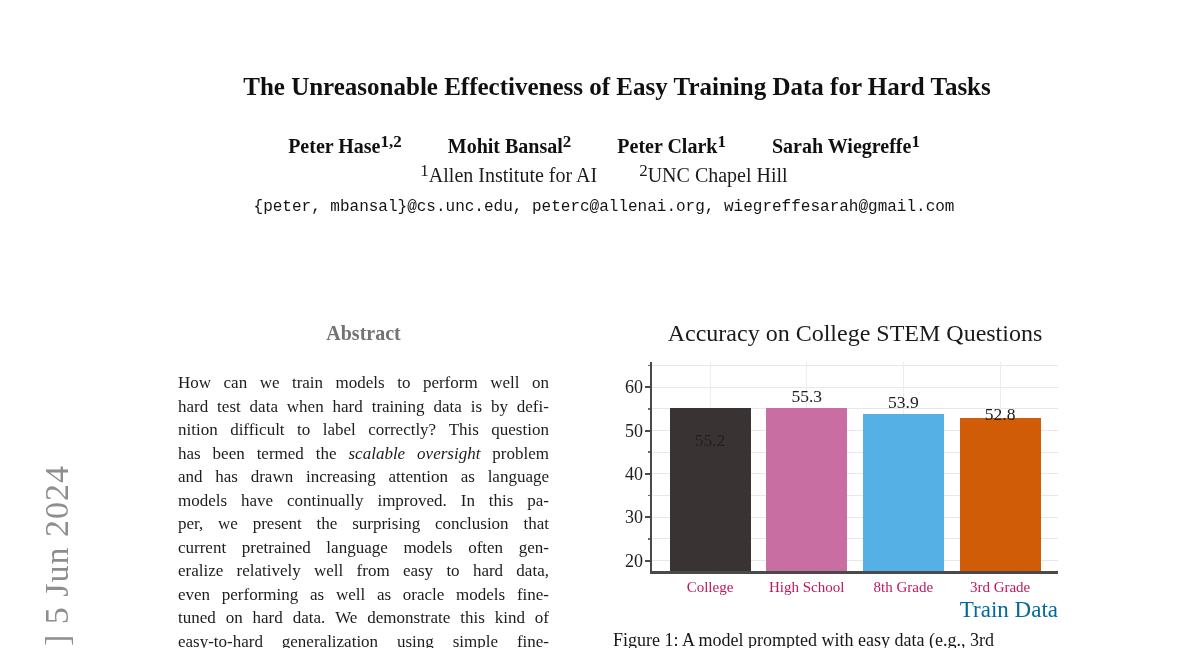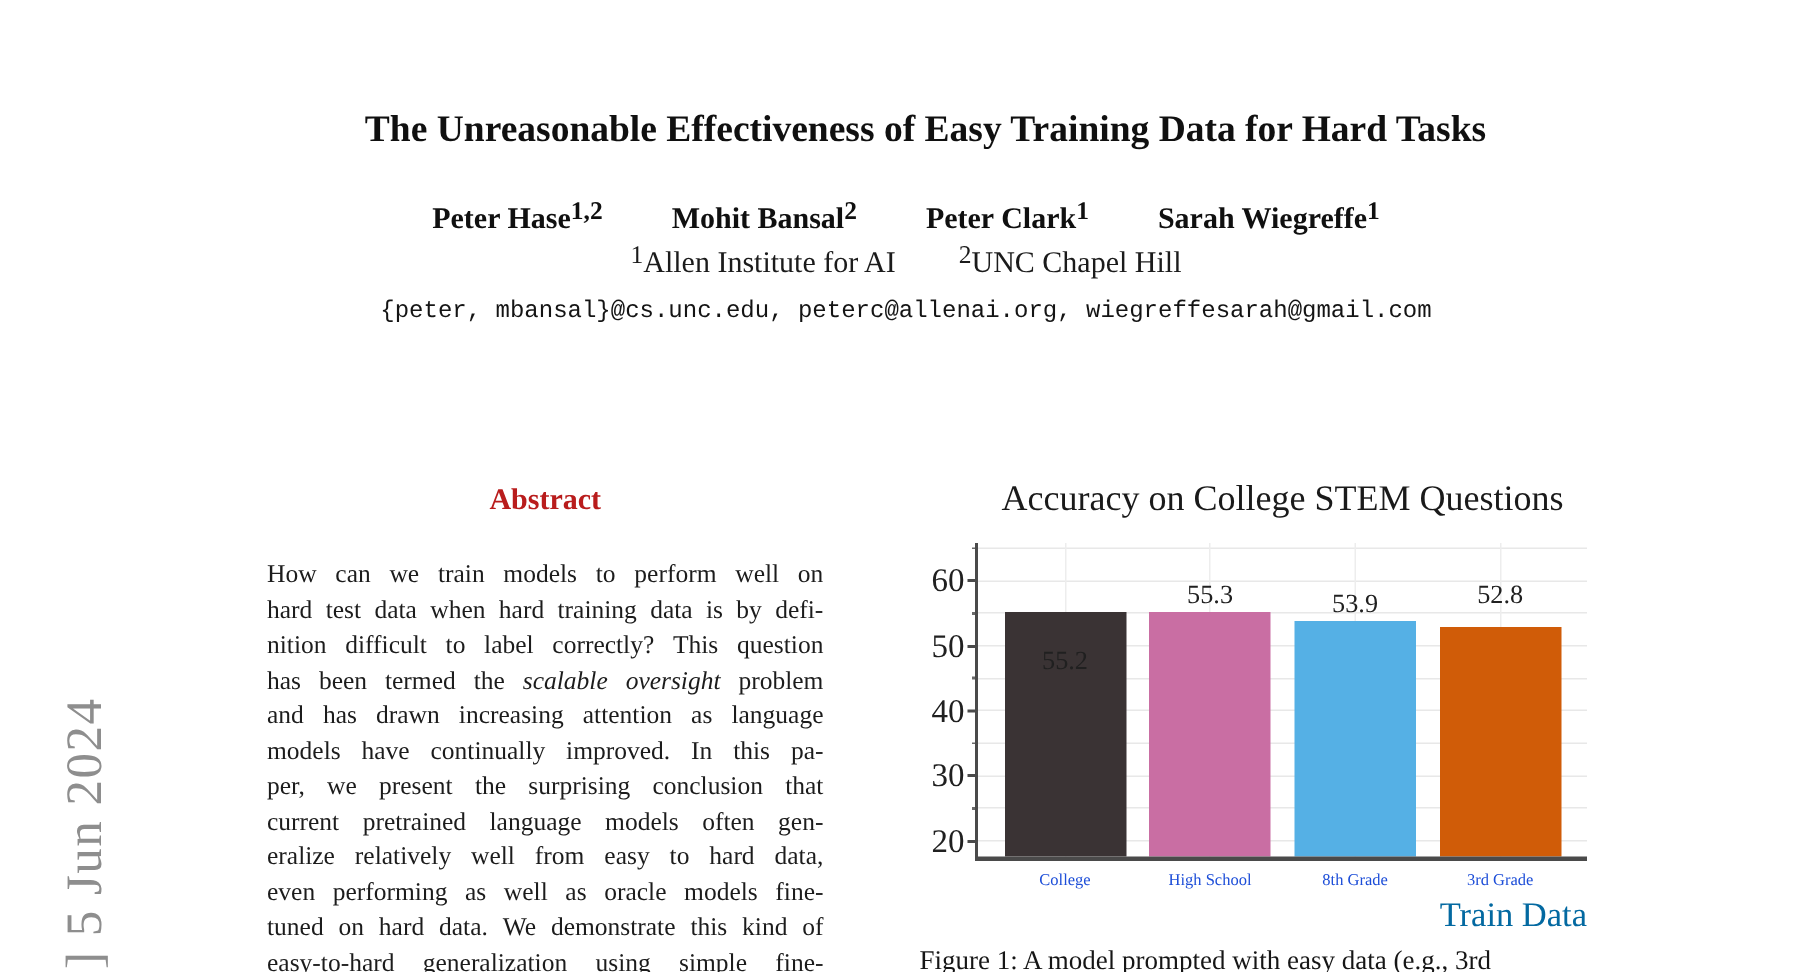--- a/index.html
+++ b/index.html
@@ -17,42 +17,42 @@
   .authors{position:absolute;left:104px;top:135px;width:1000px;display:flex;
            justify-content:center;column-gap:46px;font-size:20px;font-weight:bold;color:#101010;}
   .affils{position:absolute;left:104px;top:164px;width:1000px;display:flex;
           justify-content:center;column-gap:42px;font-size:20px;}
   .sup{font-size:17px;position:relative;top:-6px;}
   .emails{position:absolute;left:104px;top:198px;width:1000px;text-align:center;
           font-family:"Liberation Mono","DejaVu Sans Mono",monospace;font-size:16px;color:#141414;}
 
   
   .abs-head{position:absolute;left:178px;top:322px;width:371px;text-align:center;
-            font-size:20px;font-weight:bold;color:#b91c1c;}
+            font-size:20px;font-weight:bold;color:#737373;}
   .abs-body{position:absolute;left:178px;top:373px;width:371px;font-size:17px;color:#1c1c1c;}
   .abs-line{display:flex;justify-content:space-between;height:23.5px;align-items:baseline;}
   .abs-line span{white-space:pre;}
   .abs-line .it{font-style:italic;}
 
   
   .figure{position:absolute;left:613px;top:312px;width:520px;height:340px;}
   .chart-title{position:absolute;left:39px;top:8px;width:406px;text-align:center;
                font-size:24px;color:#1a1a1a;}
   .xlabel{position:absolute;left:39px;top:285px;width:406px;text-align:right;
           font-size:23px;color:#0369a1;}
   .caption{position:absolute;left:0;top:318px;width:500px;font-size:18px;
            white-space:nowrap;color:#161616;}
 
   
   .gh{position:absolute;background:#e8e8e8;}
   .gv{position:absolute;background:#ededed;}
   .bar{position:absolute;}
   .vlabel{position:absolute;text-align:center;font-size:17.5px;color:#202020;line-height:20px;}
-  .ytick{position:absolute;text-align:right;font-size:22px;color:#202020;line-height:20px;}
-  .xtick{position:absolute;text-align:center;font-size:11px;color:#1d4ed8;line-height:18px;}
+  .ytick{position:absolute;text-align:right;font-size:18px;color:#202020;line-height:20px;}
+  .xtick{position:absolute;text-align:center;font-size:15px;color:#be185d;line-height:18px;}
   .tick{position:absolute;background:#4a4a4a;}
   .mtick{position:absolute;background:#6a6a6a;}
   .spine{position:absolute;background:#4a4a4a;}
 </style>
 </head>
 <body>
 
 <div class="page">
 
   <div class="arxiv">] 5 Jun 2024</div>
@@ -210,21 +210,21 @@
       <div class="bar" style="left: 56.5px; top: 96px; width: 81px; height: 163px; background: rgb(58, 51, 52);"></div>
       <div class="vlabel" style="left: 62px; top: 74px; width: 70px; margin-top: 44px;">55.2</div>
       <div class="xtick" style="left: 42px; top: 266px; width: 110px;">College</div>
       <div class="bar" style="left: 153.2px; top: 95.5px; width: 81px; height: 163.5px; background: rgb(201, 110, 163);"></div>
       <div class="vlabel" style="left: 158.7px; top: 73.5px; width: 70px;">55.3</div>
       <div class="xtick" style="left: 138.7px; top: 266px; width: 110px;">High School</div>
       <div class="bar" style="left: 249.9px; top: 101.6px; width: 81px; height: 157.4px; background: rgb(85, 176, 229);"></div>
       <div class="vlabel" style="left: 255.4px; top: 79.6px; width: 70px;">53.9</div>
       <div class="xtick" style="left: 235.4px; top: 266px; width: 110px;">8th Grade</div>
       <div class="bar" style="left: 346.6px; top: 106.4px; width: 81px; height: 152.6px; background: rgb(208, 92, 8);"></div>
-      <div class="vlabel" style="left: 352.1px; top: 74px; width: 70px; text-align: center;">52.8</div>
+      <div class="vlabel" style="left: 352.1px; top: 92px; width: 70px; text-align: center;">52.8</div>
       <div class="xtick" style="left: 332.1px; top: 266px; width: 110px;">3rd Grade</div>
       <div class="ytick" style="left: -6px; top: 238.6px; width: 36px;">20</div>
       <div class="tick" style="left: 32px; top: 247.6px; width: 7px; height: 2px;"></div>
       <div class="ytick" style="left: -6px; top: 195.2px; width: 36px;">30</div>
       <div class="tick" style="left: 32px; top: 204.2px; width: 7px; height: 2px;"></div>
       <div class="ytick" style="left: -6px; top: 151.9px; width: 36px;">40</div>
       <div class="tick" style="left: 32px; top: 160.9px; width: 7px; height: 2px;"></div>
       <div class="ytick" style="left: -6px; top: 108.5px; width: 36px;">50</div>
       <div class="tick" style="left: 32px; top: 117.5px; width: 7px; height: 2px;"></div>
       <div class="ytick" style="left: -6px; top: 65.1px; width: 36px;">60</div>

